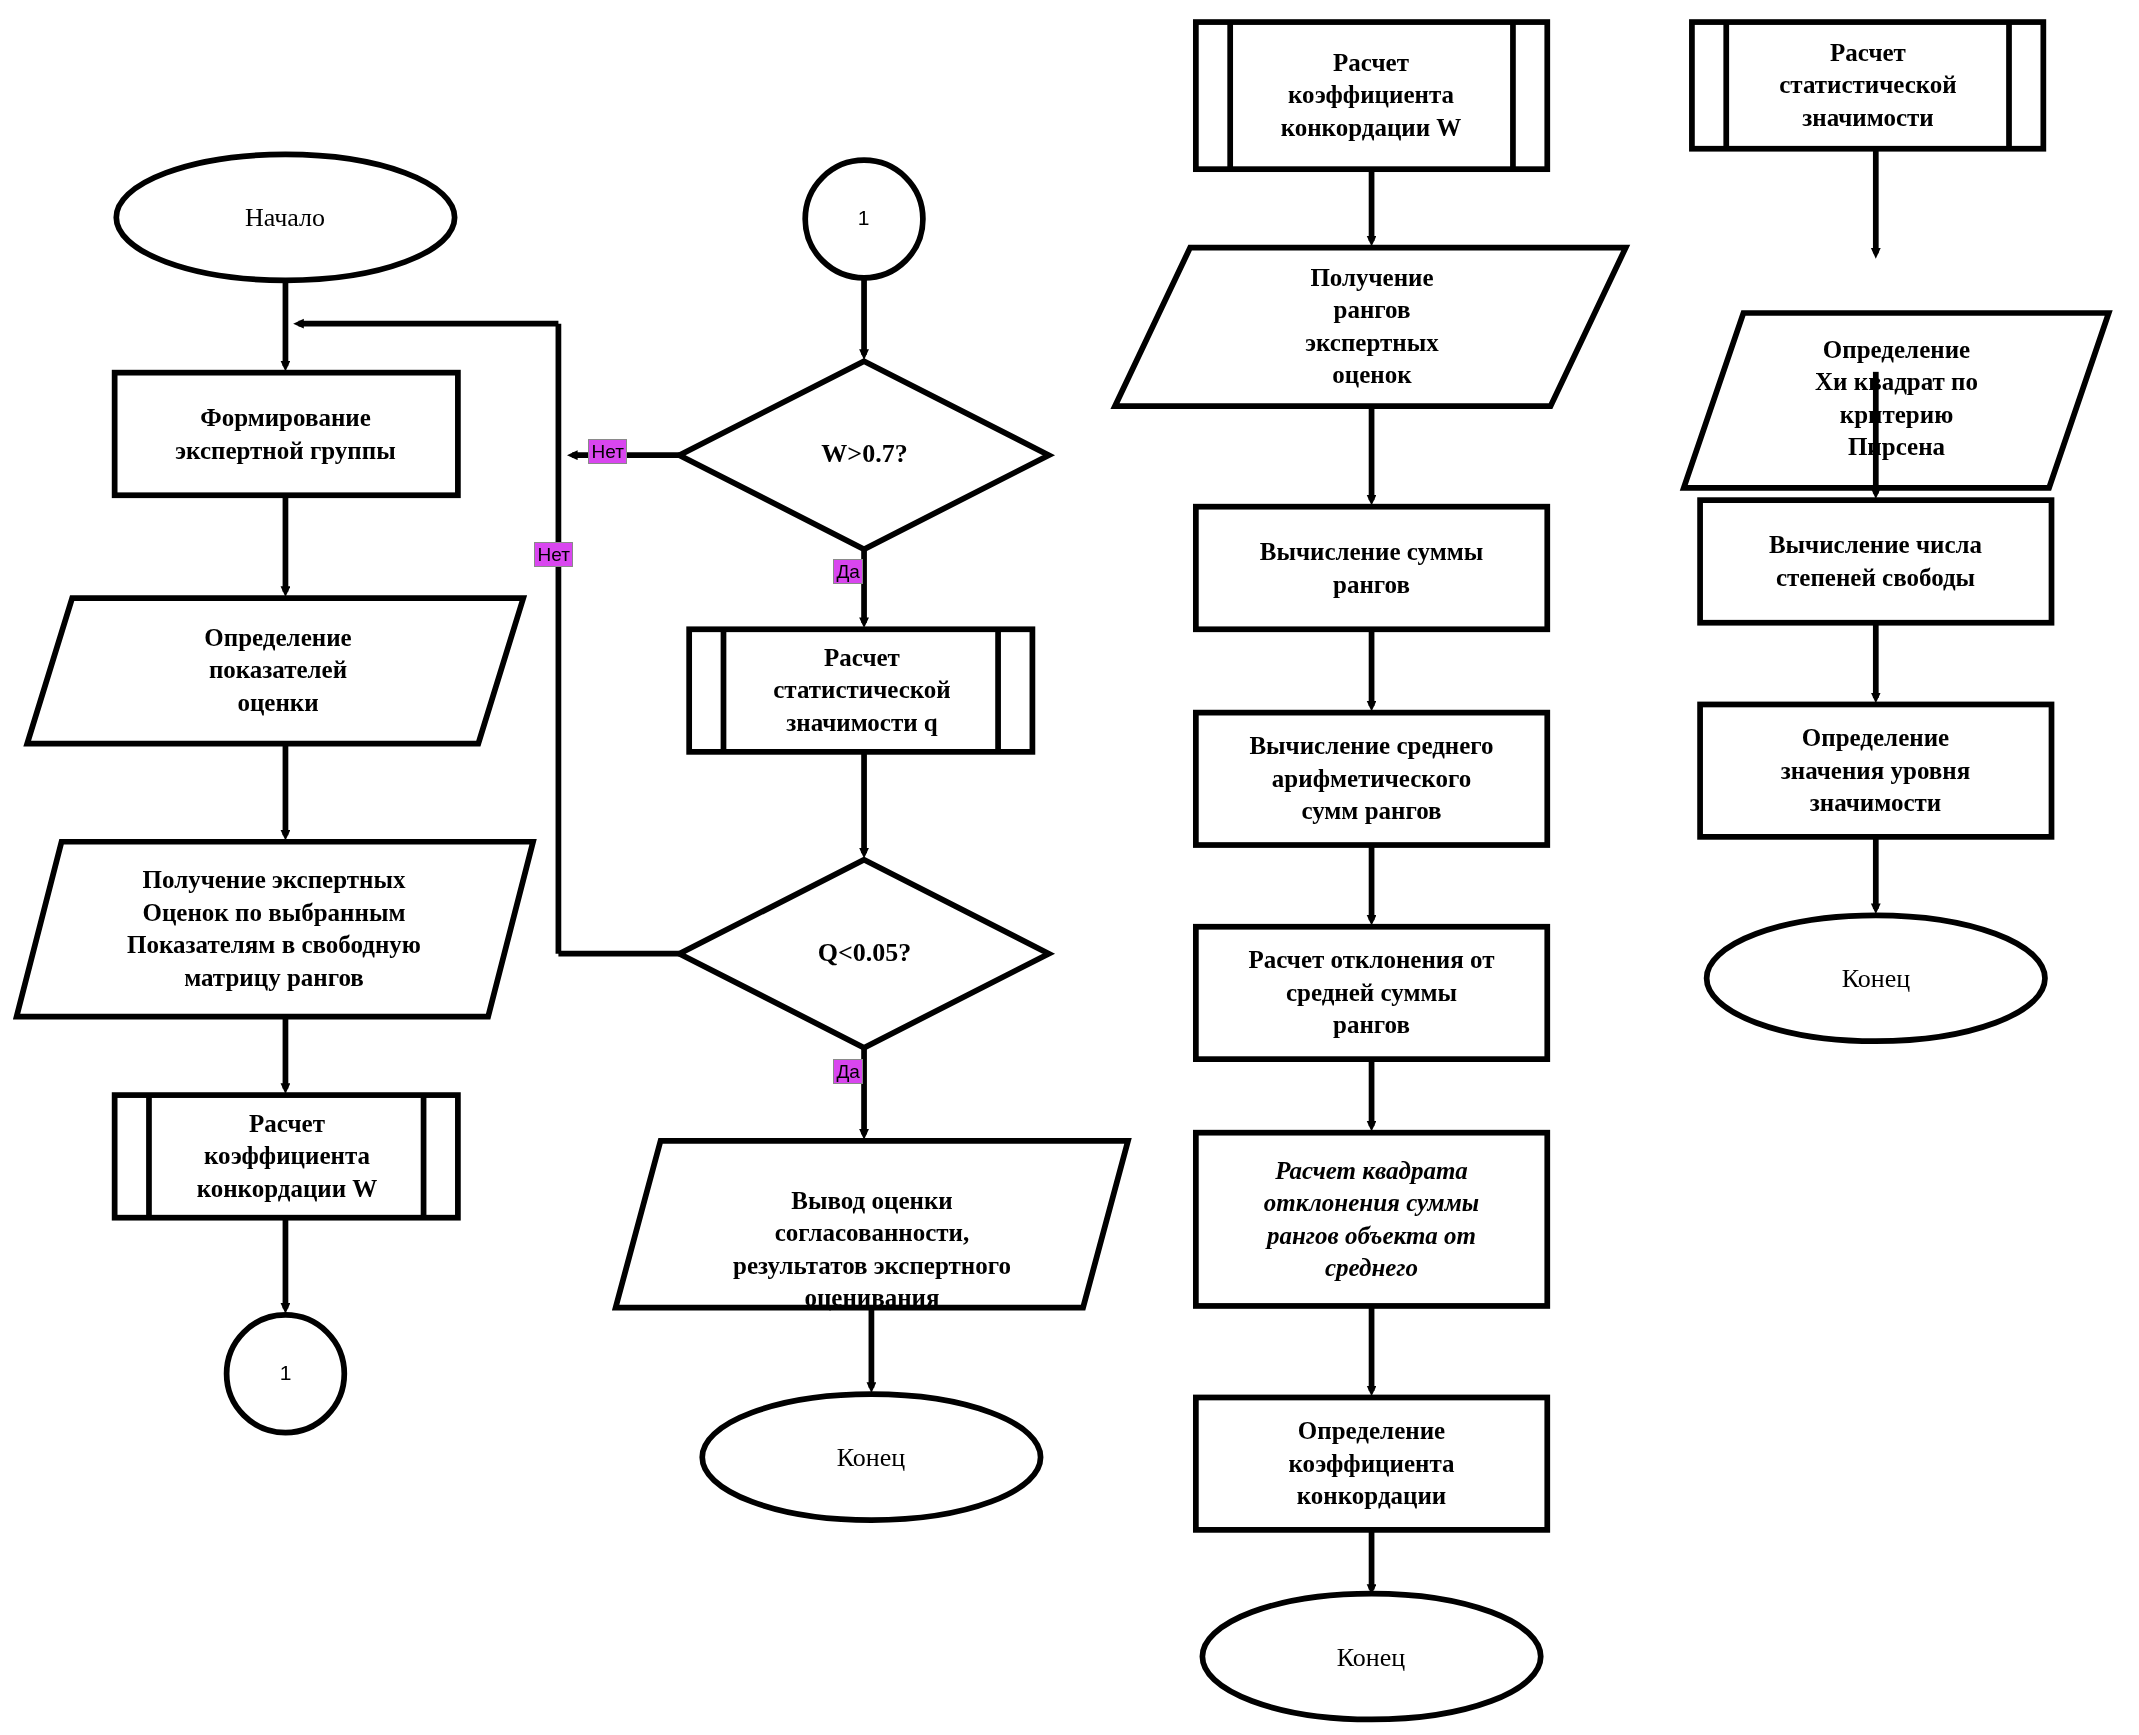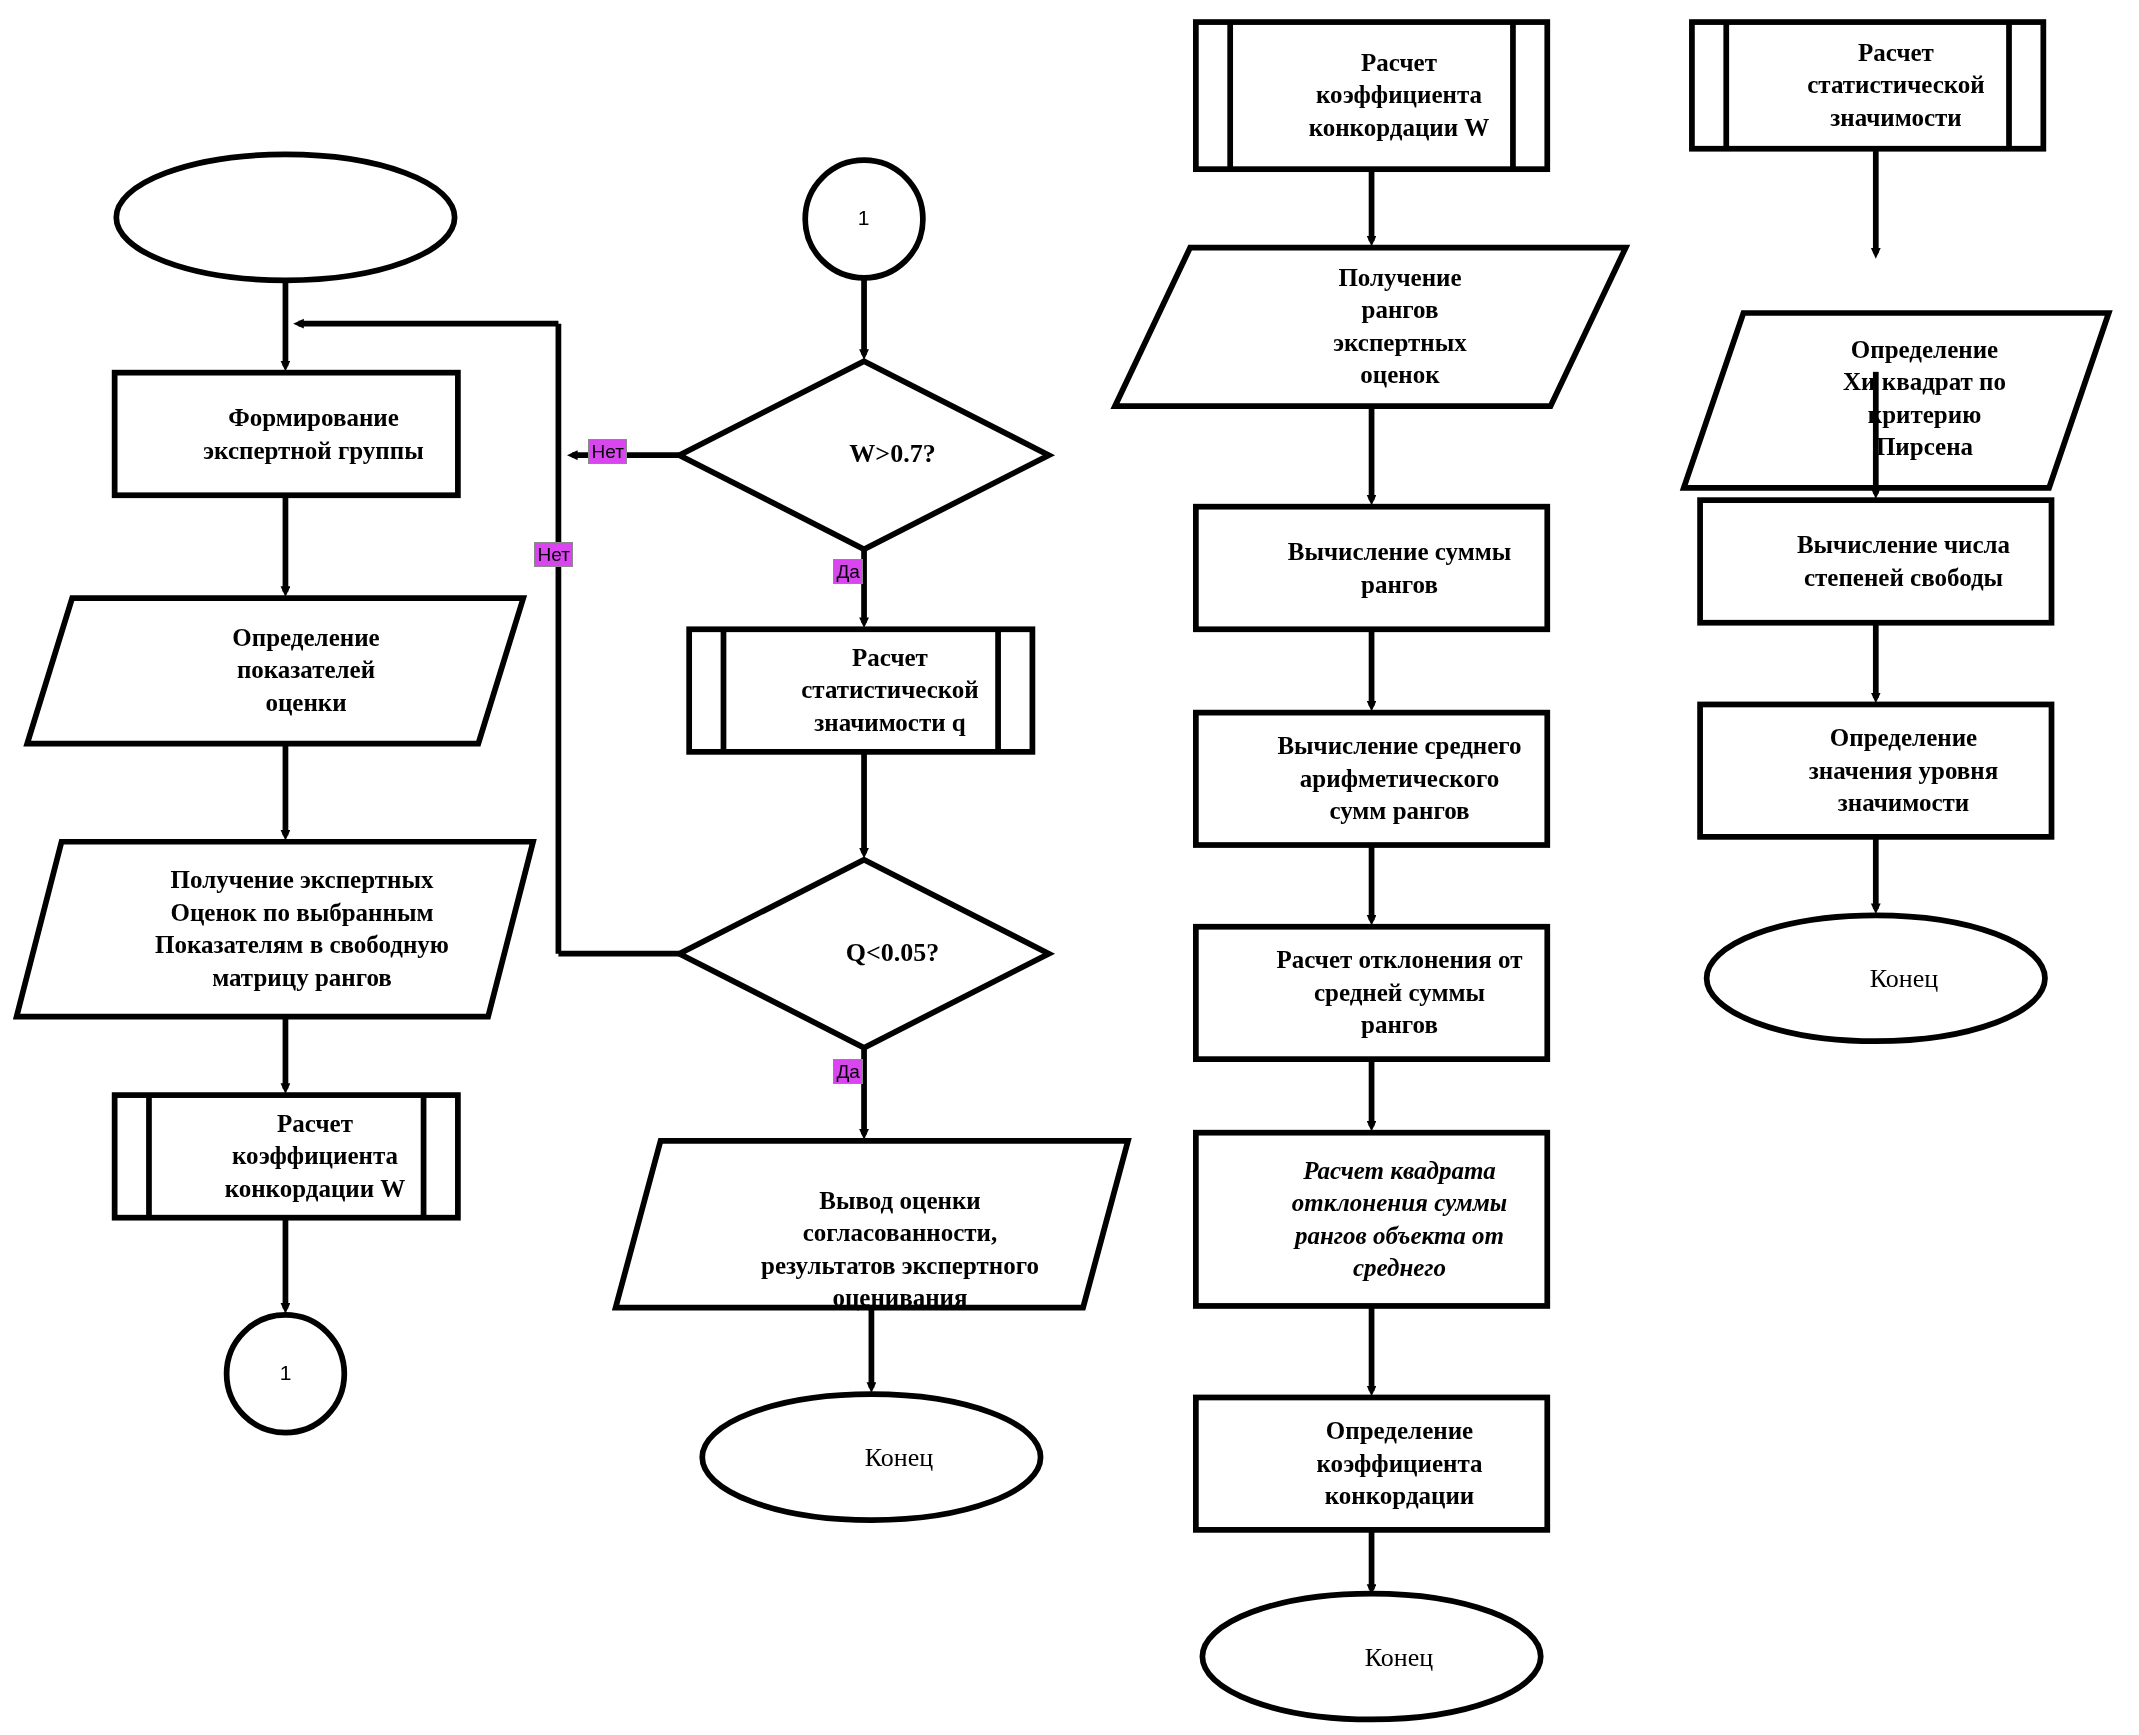--- a/index.html
+++ b/index.html
@@ -12,21 +12,20 @@
     display:flex;
     align-items:center;
     justify-content:center;
     text-align:center;
     font-family:"Liberation Serif", serif;
     font-weight:bold;
     color:#000000;
     line-height:1.30;
     white-space:pre-line;
     pointer-events:none;
-    margin-left:28px;
   }
   .nodelabel.term{font-weight:normal;}
   .f31{font-size:25px;}
   .f32{font-size:26px;}
   .connlabel{
     position:absolute;
     background:#d946ef;
     border:0.8px solid #8a8a8a;
     font-family:"Liberation Sans", sans-serif;
     font-size:19px;
@@ -128,20 +127,21 @@
       <line x1="1678" y1="1598" x2="1678" y2="1702" marker-end="url(#arw)"></line>
       <line x1="1678" y1="1872" x2="1678" y2="1945" marker-end="url(#arw)"></line>
 
       <line x1="2295" y1="182" x2="2295" y2="310" marker-end="url(#arw)"></line>
       <line x1="2295" y1="455" x2="2295" y2="604" marker-end="url(#arw)"></line>
       <line x1="2295" y1="762" x2="2295" y2="854" marker-end="url(#arw)"></line>
       <line x1="2295" y1="1024" x2="2295" y2="1112" marker-end="url(#arw)"></line>
     </g>
   </svg>
 
+  <div class="nodelabel term f32" style="left:116px;top:183px;width:338px;height:69px;">Начало</div>
   <div class="nodelabel f31" style="left:114px;top:373px;width:343px;height:123px;">Формирование
 экспертной группы</div>
   <div class="nodelabel f31" style="left:49px;top:600px;width:458px;height:141px;">Определение
 показателей
 оценки</div>
   <div class="nodelabel f31" style="left:33px;top:844px;width:482px;height:170px;">Получение экспертных
 Оценок по выбранным
 Показателям в свободную
 матрицу рангов</div>
   <div class="nodelabel f31" style="left:152px;top:1095px;width:270px;height:123px;">Расчет

